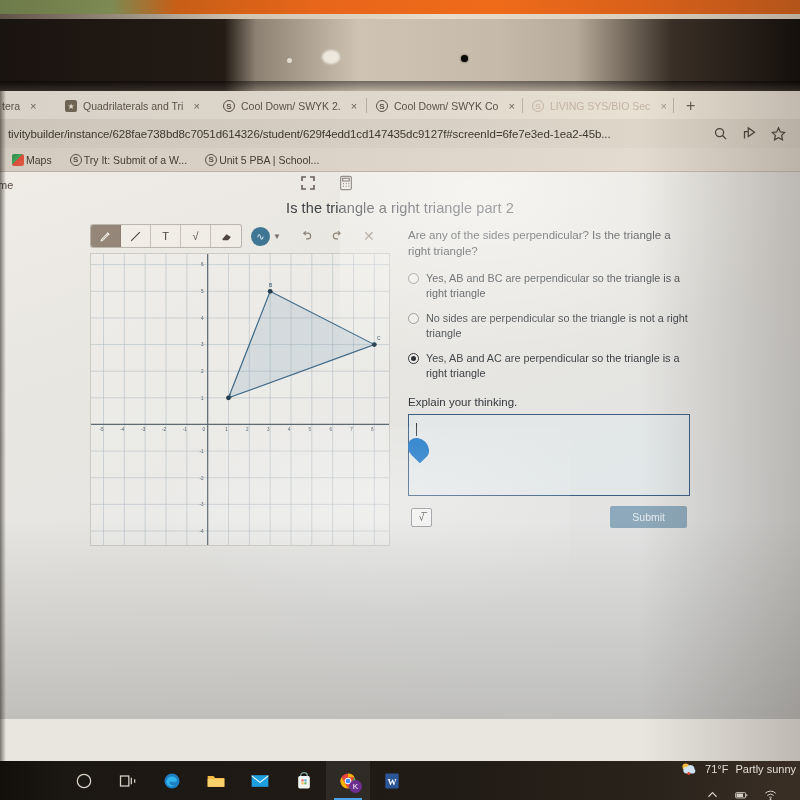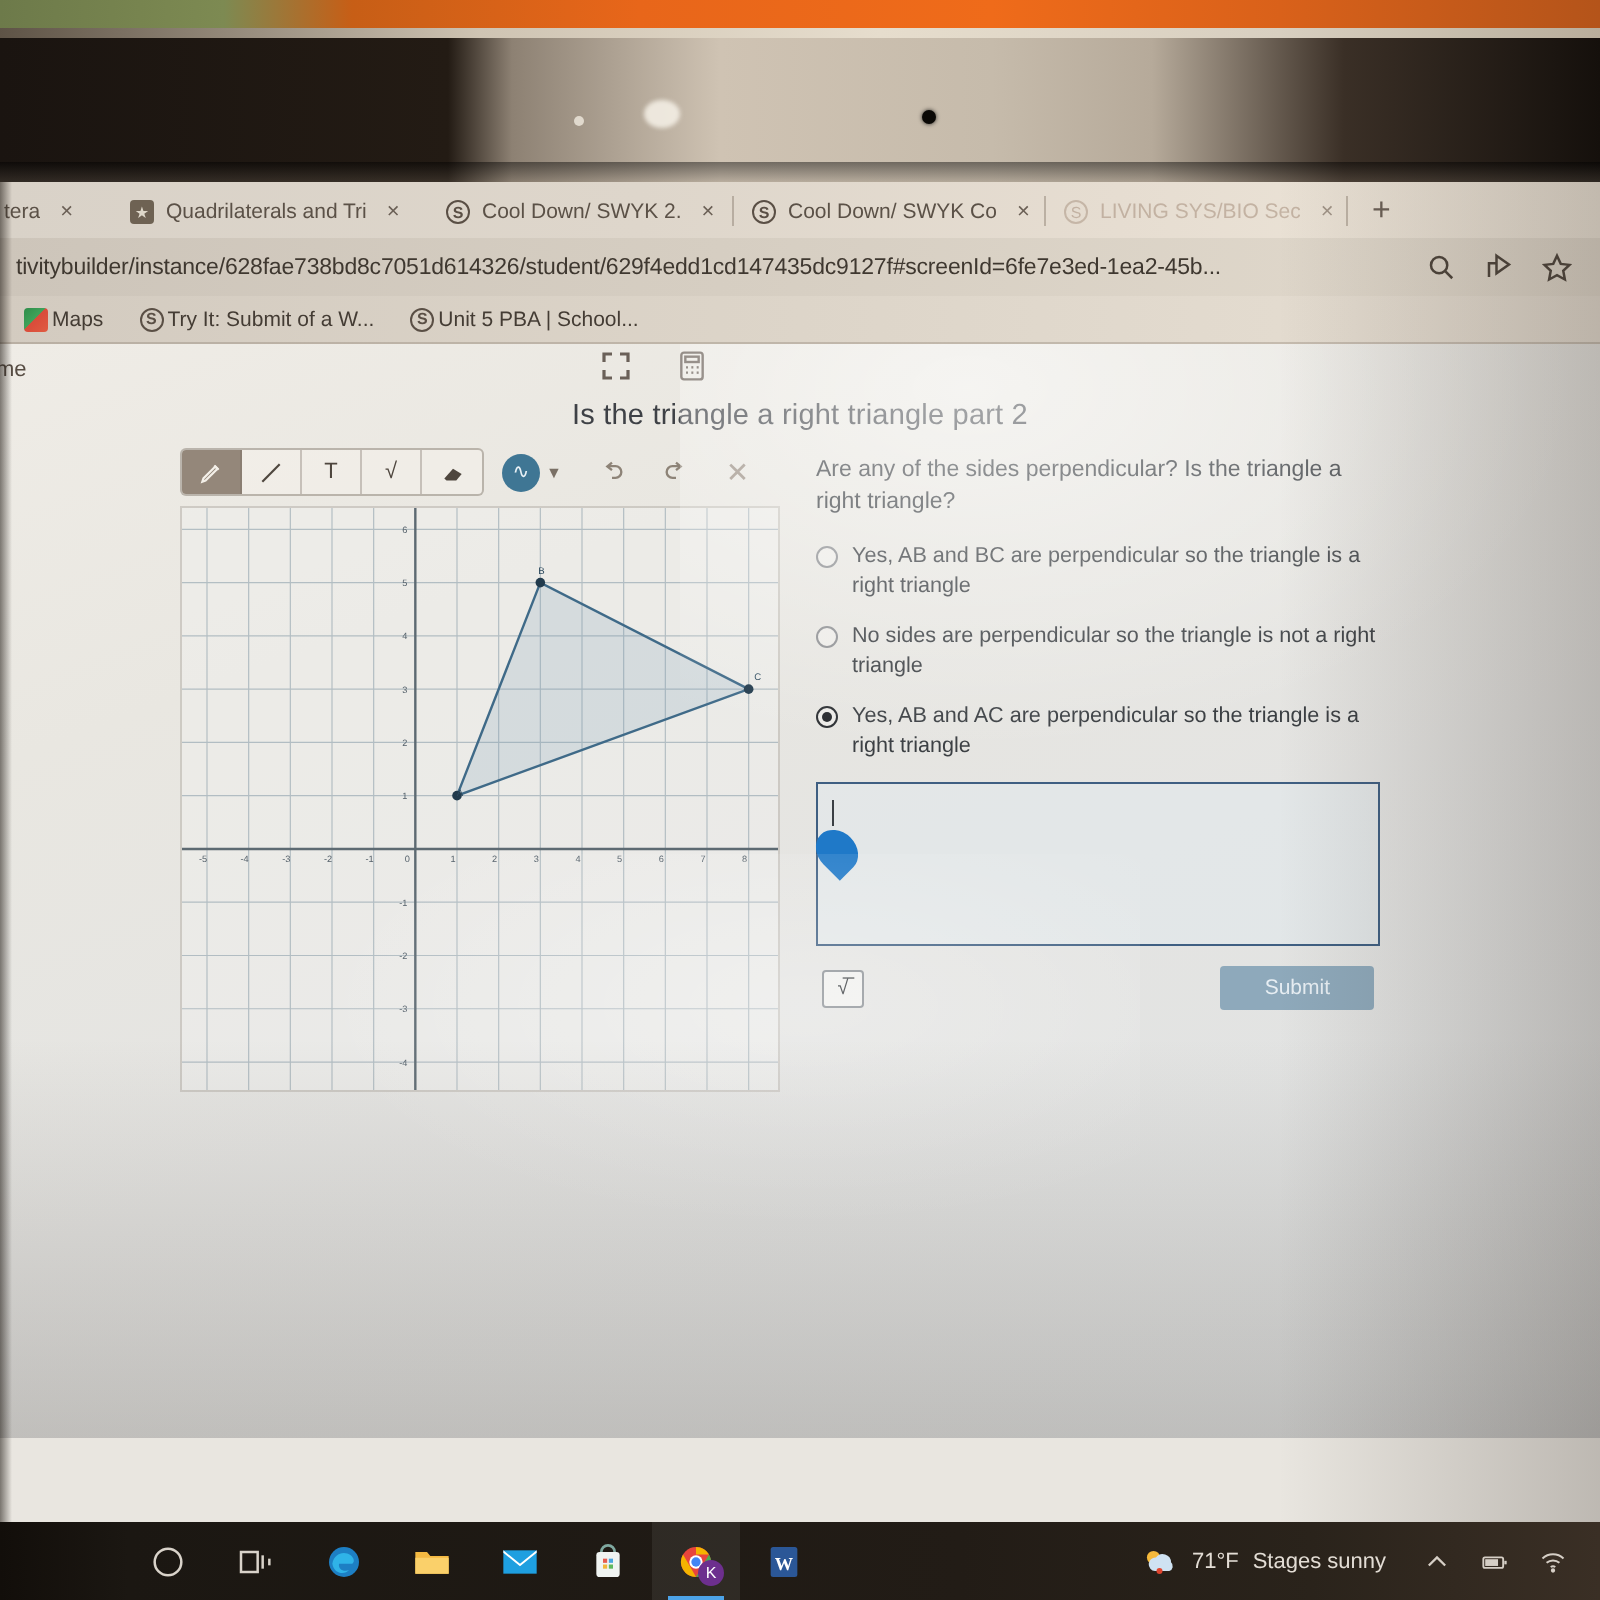--- a/index.html
+++ b/index.html
@@ -222,22 +222,22 @@
     background: linear-gradient(90deg,#120e0a 0%,#1b1712 8%,#221c16 60%,#2a231b 82%,#3a2f25 100%);
     display: flex; align-items: center;
   }
   .tb-left { display:flex; align-items:center; gap: 0; padding-left: 62px; }
   .tb-icon {
     width: 44px; height: 39px; display:flex; align-items:center; justify-content:center;
     position:relative; cursor:pointer;
   }
   .tb-icon svg { width: 20px; height: 20px; }
   .tb-right {
-    margin-left: auto; display:flex; align-items:center; gap: 10px; padding-right: 16px;
-    color: #e3ddd5; font-size: 11px;
+    margin-left: auto; display:flex; align-items:center; gap: 10px; padding-right: 4px;
+    color: #e3ddd5; font-size: 11px; flex-direction: column;
   }
   .weather { display:flex; align-items:center; gap:7px; }
   .tray { display:flex; align-items:center; gap: 14px; padding-left: 8px; }
   .tray .ic { width: 15px; height: 14px; color:#d6cfc6; cursor:pointer; }
   .active-underline {
     position:absolute; bottom:0; left: 8px; right: 8px; height: 2px; background:#4ca3e8;
   }
   .chrome-badge {
     position:absolute; right: 8px; bottom: 7px; width: 13px; height: 13px; border-radius:50%;
     background:#6d2f8e; color:#fff; font-size: 8px; display:flex; align-items:center; justify-content:center;
@@ -489,20 +489,21 @@
           </div>
           <div class="choice">
             <span class="radio"></span>
             <span class="choice-label">No sides are perpendicular so the triangle is not a right triangle</span>
           </div>
           <div class="choice">
             <span class="radio on"></span>
             <span class="choice-label">Yes, AB and AC are perpendicular so the triangle is a right triangle</span>
           </div>
 
+          <div class="explain-label">Explain your thinking.</div>
 
           <div class="answer-wrap">
             <div class="caret-bar"></div>
             <div class="touch-handle"></div>
 
           </div>
 
           <div class="answer-footer">
             <div class="math-btn">√̅</div>
             <button class="submit-btn">Submit</button>
@@ -583,21 +584,21 @@
     </div>
 
     <div class="tb-right">
       <div class="weather">
         <svg width="20" height="18" viewBox="0 0 24 24">
             <circle cx="9" cy="9" r="4.4" fill="#f6b93b"></circle>
             <path d="M10 18a4.5 4.5 0 0 1 .6-9 5.6 5.6 0 0 1 10.1 3.2A3.4 3.4 0 0 1 19.5 18z" fill="#cfe2f2"></path>
             <circle cx="13" cy="18" r="2" fill="#e0452f"></circle>
           </svg>
         <span>71°F</span>
-        <span>Stages sunny</span>
+        <span>Partly sunny</span>
       </div>
       <div class="tray">
         <svg class="ic" viewBox="0 0 24 24" fill="none" stroke="currentColor" stroke-width="2">
             <polyline points="5,15 12,8 19,15"></polyline>
           </svg>
         <svg class="ic" viewBox="0 0 24 24" fill="none" stroke="currentColor" stroke-width="1.6">
             <rect x="2" y="8" width="17" height="9" rx="1.4"></rect>
             <rect x="3.6" y="9.6" width="11" height="5.8" fill="currentColor" stroke="none"></rect>
             <rect x="20" y="11" width="2" height="3" fill="currentColor" stroke="none"></rect>
           </svg>

